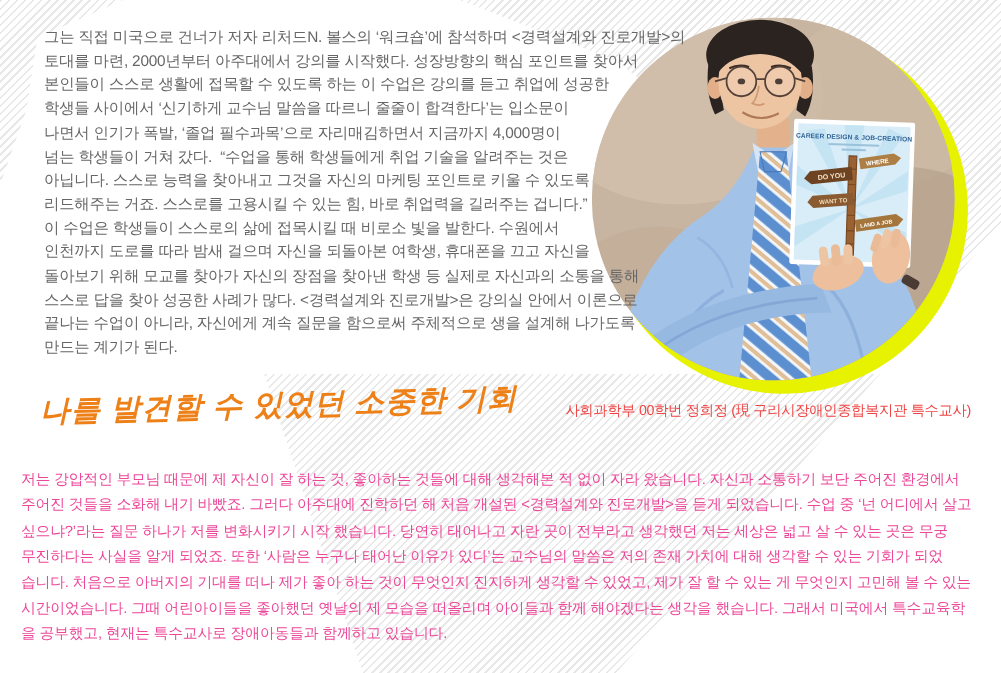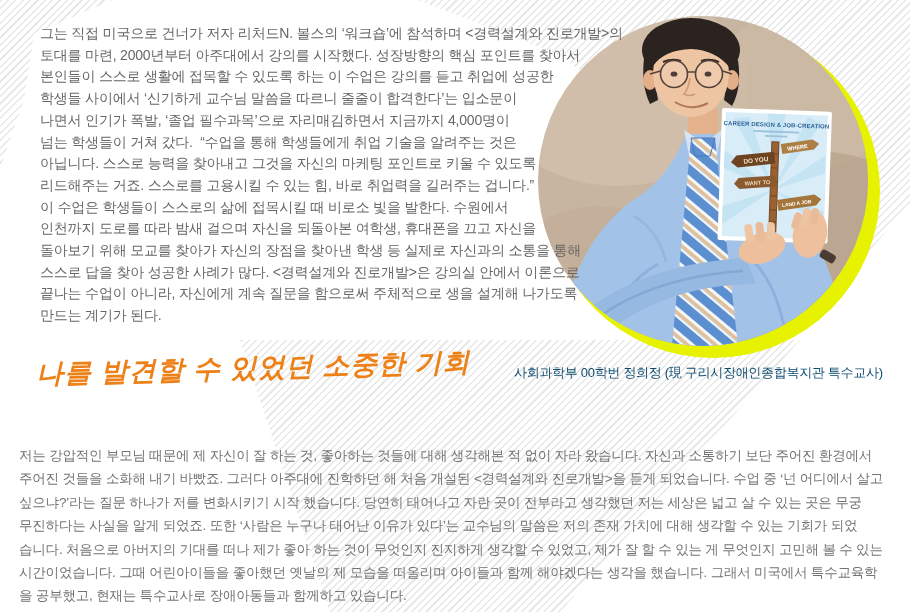--- a/index.html
+++ b/index.html
@@ -37,21 +37,21 @@
     font-size:14px; line-height:21.7px; letter-spacing:-0.2px;
     color:#666666; white-space:pre;
   }
   .heading{
     position:absolute; left:36px; top:356px; z-index:3;
     font-size:27px; font-weight:bold; font-style:italic; letter-spacing:1px;
     transform:rotate(-1.6deg); transform-origin:left center;
   }
   .attribution{
     position:absolute; left:514px; top:364px; z-index:3;
-    font-size:13px; letter-spacing:-0.3px; color:#0c4a6e;
+    font-size:13px; letter-spacing:-0.3px; color:#ef4444;
   }
   .testimonial{
     position:absolute; left:19px; top:424px; z-index:3;
     font-size:13.5px; line-height:23.4px; letter-spacing:-0.2px;
     white-space:pre;
   }
 </style>
 </head>
 <body>
 
@@ -192,21 +192,21 @@
 인천까지 도로를 따라 밤새 걸으며 자신을 되돌아본 여학생, 휴대폰을 끄고 자신을
 돌아보기 위해 모교를 찾아가 자신의 장점을 찾아낸 학생 등 실제로 자신과의 소통을 통해
 스스로 답을 찾아 성공한 사례가 많다. &lt;경력설계와 진로개발&gt;은 강의실 안에서 이론으로
 끝나는 수업이 아니라, 자신에게 계속 질문을 함으로써 주체적으로 생을 설계해 나가도록
 만드는 계기가 된다.</div>
 
   <div class="heading" style="color:#ee8018;">나를 발견할 수 있었던 소중한 기회</div>
 
   <div class="attribution">사회과학부 00학번 정희정 (現 구리시장애인종합복지관 특수교사)</div>
 
-  <div class="testimonial" style="color:#737373;margin-top:20px;">저는 강압적인 부모님 때문에 제 자신이 잘 하는 것, 좋아하는 것들에 대해 생각해본 적 없이 자라 왔습니다. 자신과 소통하기 보단 주어진 환경에서
+  <div class="testimonial" style="color:#ec4899;">저는 강압적인 부모님 때문에 제 자신이 잘 하는 것, 좋아하는 것들에 대해 생각해본 적 없이 자라 왔습니다. 자신과 소통하기 보단 주어진 환경에서
 주어진 것들을 소화해 내기 바빴죠. 그러다 아주대에 진학하던 해 처음 개설된 &lt;경력설계와 진로개발&gt;을 듣게 되었습니다. 수업 중 ‘넌 어디에서 살고
 싶으냐?’라는 질문 하나가 저를 변화시키기 시작 했습니다. 당연히 태어나고 자란 곳이 전부라고 생각했던 저는 세상은 넓고 살 수 있는 곳은 무궁
 무진하다는 사실을 알게 되었죠. 또한 ‘사람은 누구나 태어난 이유가 있다’는 교수님의 말씀은 저의 존재 가치에 대해 생각할 수 있는 기회가 되었
 습니다. 처음으로 아버지의 기대를 떠나 제가 좋아 하는 것이 무엇인지 진지하게 생각할 수 있었고, 제가 잘 할 수 있는 게 무엇인지 고민해 볼 수 있는
 시간이었습니다. 그때 어린아이들을 좋아했던 옛날의 제 모습을 떠올리며 아이들과 함께 해야겠다는 생각을 했습니다. 그래서 미국에서 특수교육학
 을 공부했고, 현재는 특수교사로 장애아동들과 함께하고 있습니다.</div>
 
 </div>
 
 </body></html>

